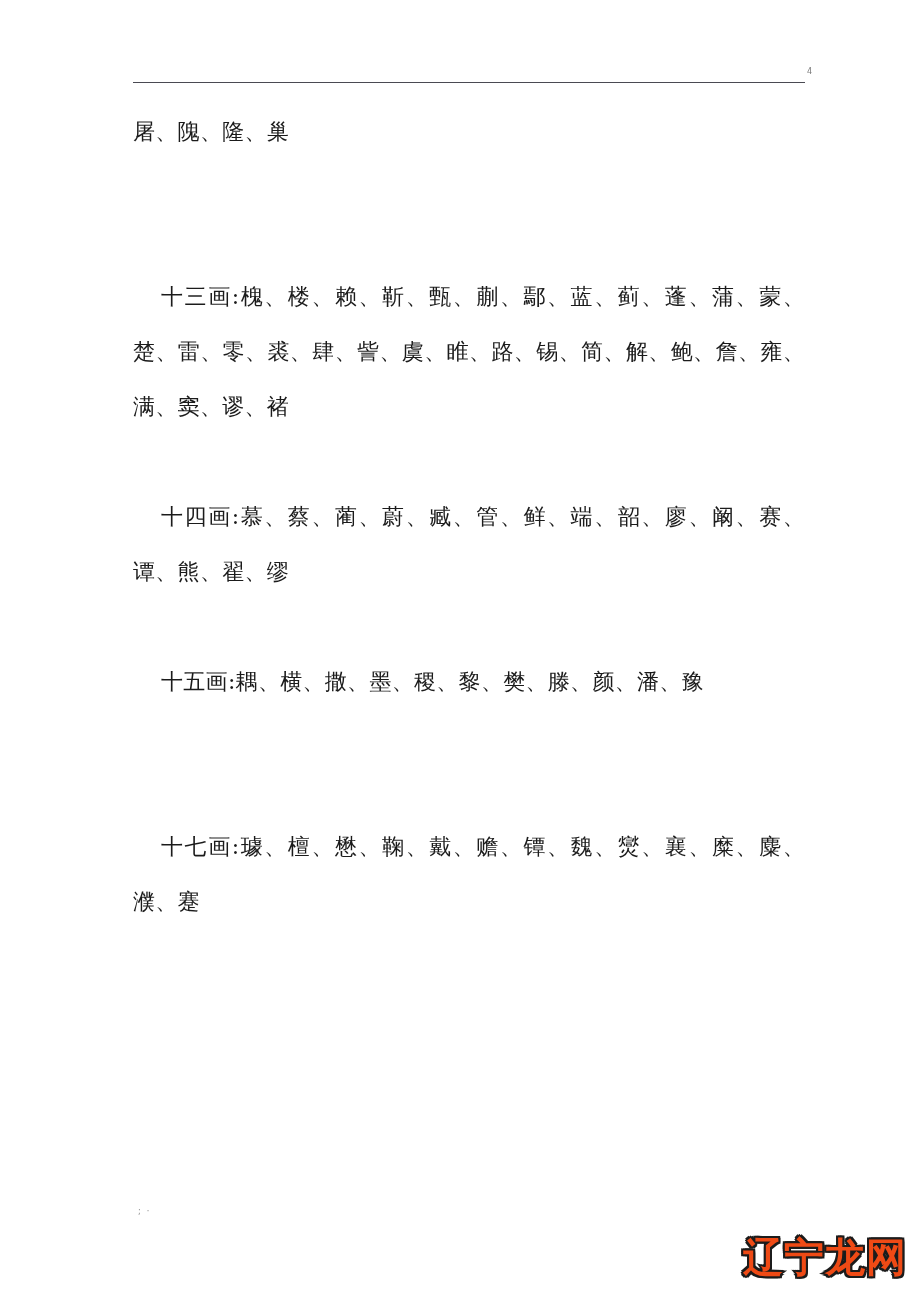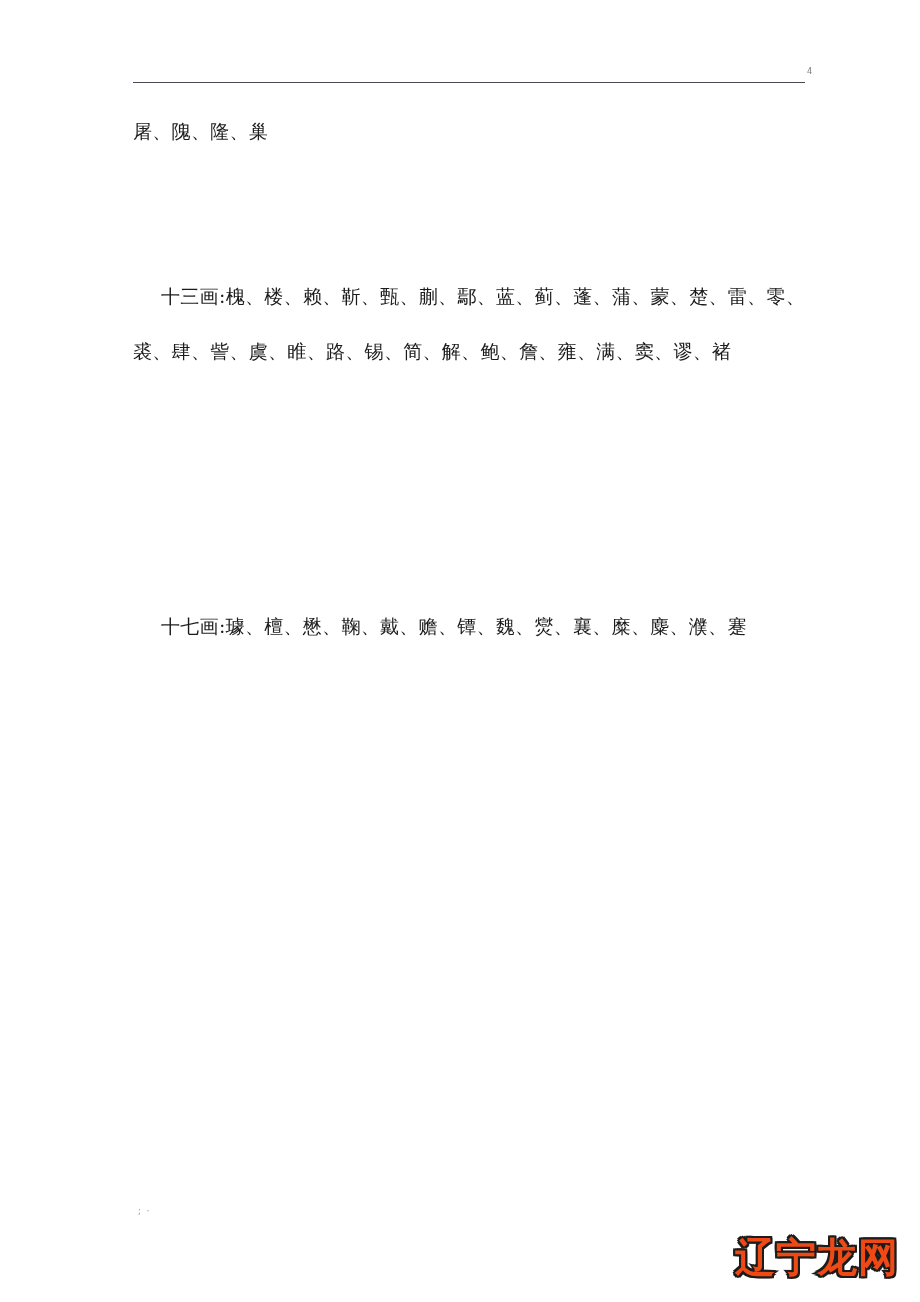--- a/index.html
+++ b/index.html
@@ -44,21 +44,21 @@
 
   
   .content {
     position: absolute;
     left: 133px;
     top: 104px;
     width: 672px;
   }
 
   .para {
-    font-size: 19px;
+    font-size: 22px;
     line-height: 55px;
     color: #1b1b1b;
     letter-spacing: 0.3px;
     text-align: justify;
     text-justify: inter-character;
     word-break: break-all;
     margin: 0;
     font-weight: 400;
     font-family: "DejaVu Serif", "Liberation Serif", serif;
   }
@@ -75,21 +75,21 @@
     top: 1208px;
     font-size: 8px;
     color: #8a8a8a;
     letter-spacing: 6px;
     line-height: 1;
   }
 
   
   .watermark {
     position: absolute;
-    right: 18px;
+    right: 10px;
     bottom: 14px;
     width: 170px;
     height: 62px;
     display: flex;
     align-items: center;
     justify-content: center;
     pointer-events: none;
   }
   .watermark-text {
     font-family: "DejaVu Sans", "Liberation Sans", sans-serif;
@@ -123,23 +123,25 @@
 
     <div class="gap-lg"></div>
 
 
     <div class="gap-lg"></div>
 
     <p class="para indent">十三画:槐、楼、赖、靳、甄、蒯、鄢、蓝、蓟、蓬、蒲、蒙、楚、雷、零、裘、肆、訾、虞、睢、路、锡、简、解、鲍、詹、雍、满、窦、谬、褚</p>
 
     <div class="gap-lg"></div>
 
+    <p class="para indent">十四画:慕、蔡、蔺、蔚、臧、管、鲜、端、韶、廖、阚、赛、谭、熊、翟、缪</p>
 
     <div class="gap-lg"></div>
 
+    <p class="para indent">十五画:耦、横、撒、墨、稷、黎、樊、滕、颜、潘、豫</p>
 
     <div class="gap-lg"></div>
 
 
     <div class="gap-lg"></div>
 
     <p class="para indent">十七画:璩、檀、懋、鞠、戴、赡、镡、魏、爕、襄、糜、麋、濮、蹇</p>
 
     <div class="gap-lg"></div>
 

